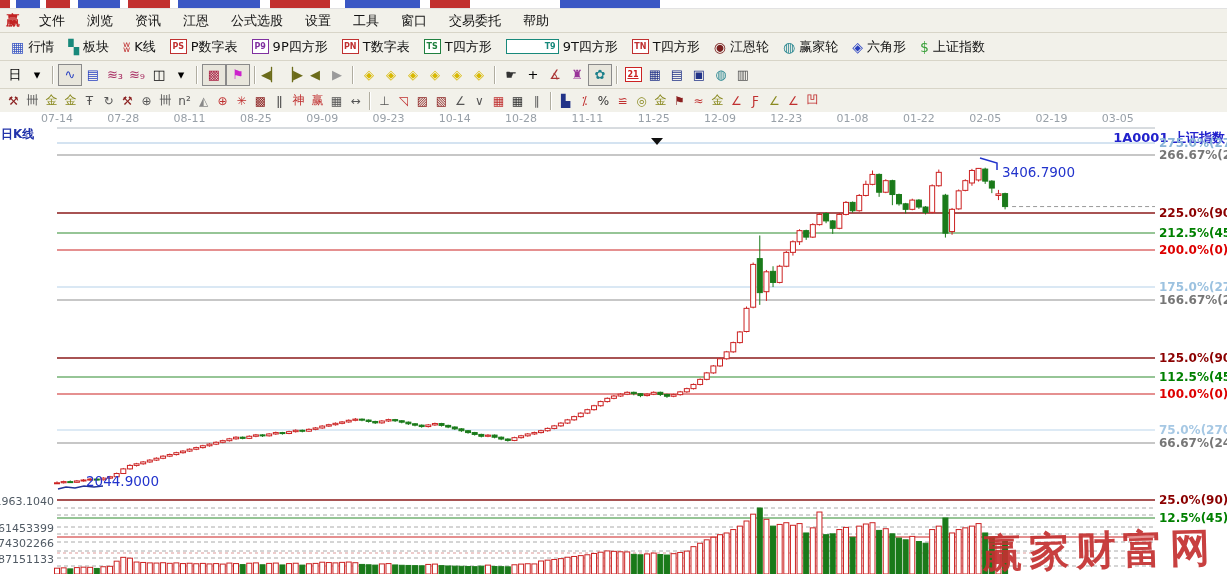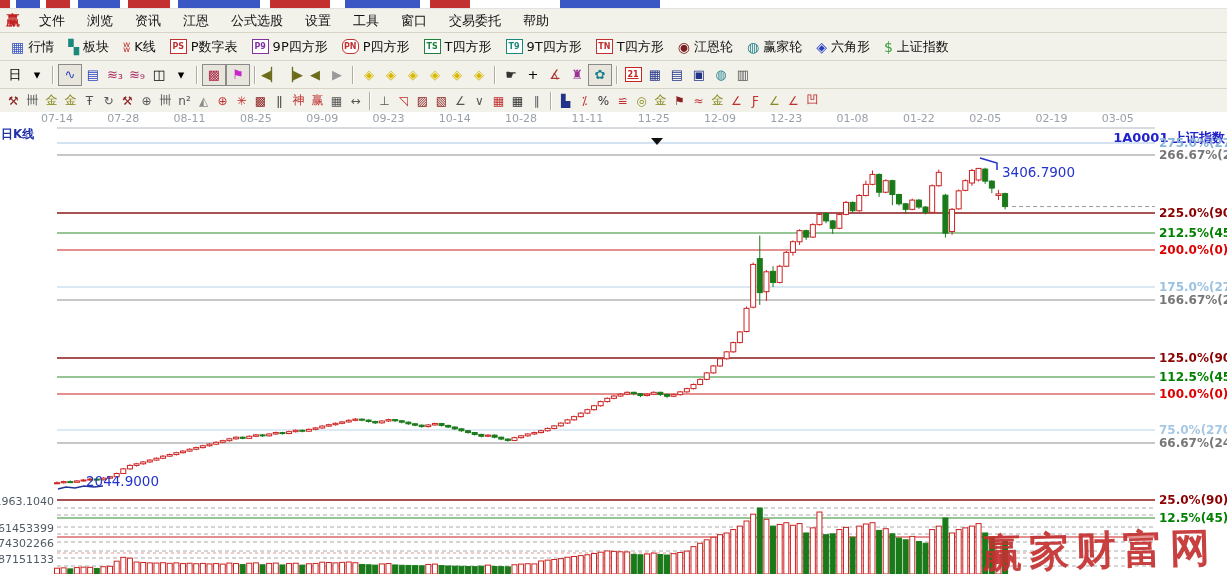--- a/index.html
+++ b/index.html
@@ -77,29 +77,29 @@
     </span>
     <span class="tb-item">
       <span class="badge" style="color: rgb(192, 48, 48);">PS</span>
       <span class="lbl">P数字表</span>
     </span>
     <span class="tb-item">
       <span class="badge" style="color: rgb(128, 48, 160);">P9</span>
       <span class="lbl">9P四方形</span>
     </span>
     <span class="tb-item">
-      <span class="badge" style="color: rgb(192, 48, 48); border-radius: 6px;">PN</span>
-      <span class="lbl">P四方形</span>
+      <span class="badge" style="color: rgb(192, 48, 48);">PN</span>
+      <span class="lbl">T数字表</span>
     </span>
     <span class="tb-item">
       <span class="badge" style="color: rgb(32, 128, 64);">TS</span>
       <span class="lbl">T四方形</span>
     </span>
     <span class="tb-item">
-      <span class="badge" style="color: rgb(24, 137, 123);">T9</span>
+      <span class="badge" style="color: rgb(24, 137, 123); padding-left: 36px;">T9</span>
       <span class="lbl">9T四方形</span>
     </span>
     <span class="tb-item">
       <span class="badge" style="color: rgb(192, 48, 48);">TN</span>
       <span class="lbl">T四方形</span>
     </span>
     <span class="tb-item">
       <span class="gly" style="color: rgb(122, 32, 32);">◉</span>
       <span class="lbl">江恩轮</span>
     </span>

